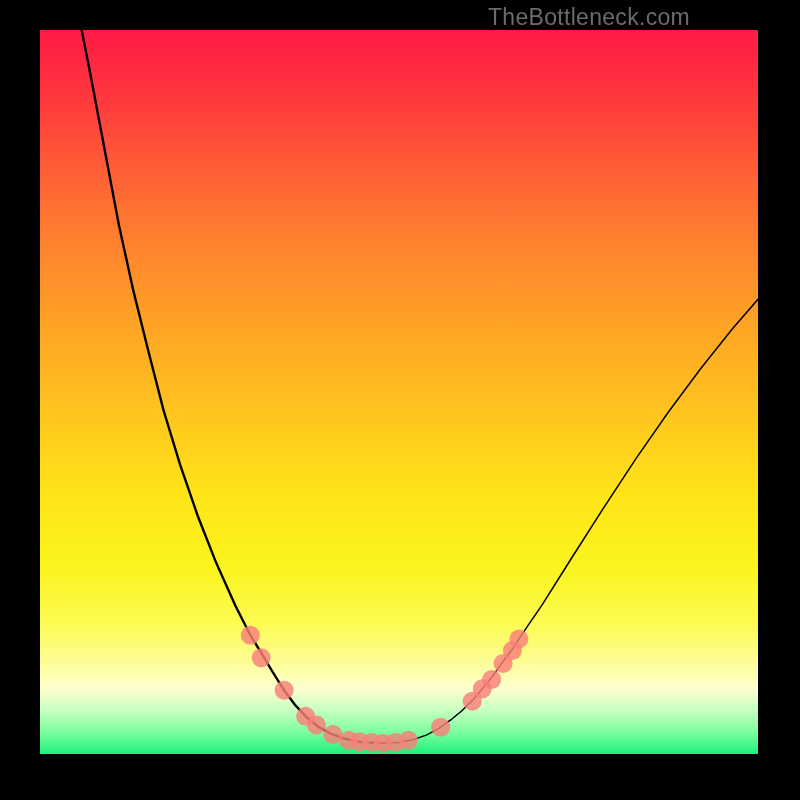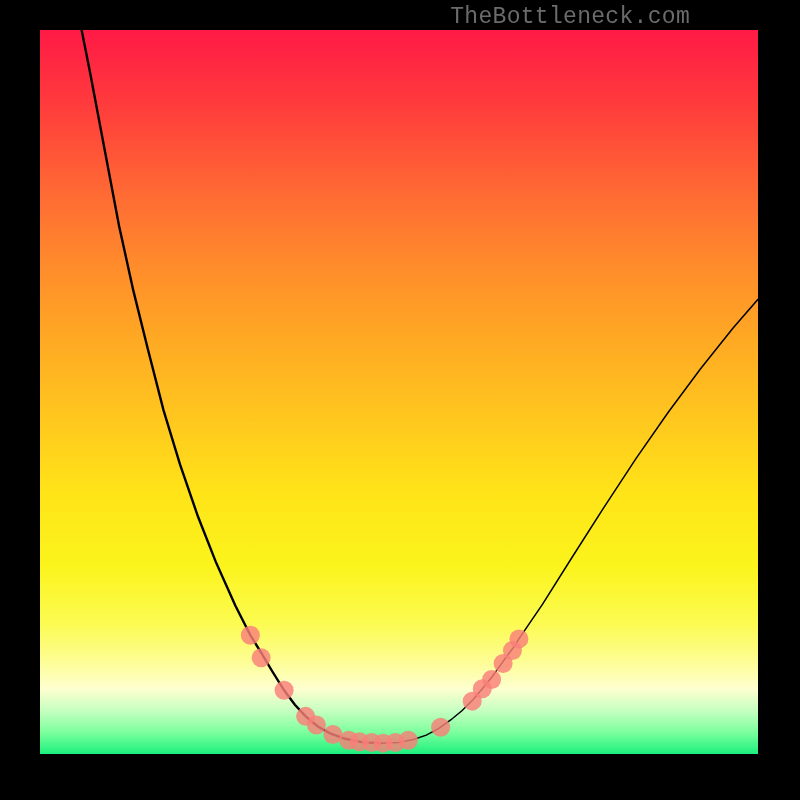--- a/index.html
+++ b/index.html
@@ -9,21 +9,20 @@
     height: 800px;
     background: #000;
     overflow: hidden;
     font-family: Arial, Helvetica, sans-serif;
   }
   #container {
     position: relative;
     width: 700px;
     height: 800px;
     background: #000;
-    font-family: Liberation Mono, monospace;
   }
   #plot {
     position: absolute;
     left: 40px;
     top: 30px;
     width: 718px;
     height: 724px;
     
     background: linear-gradient(
       to bottom,

